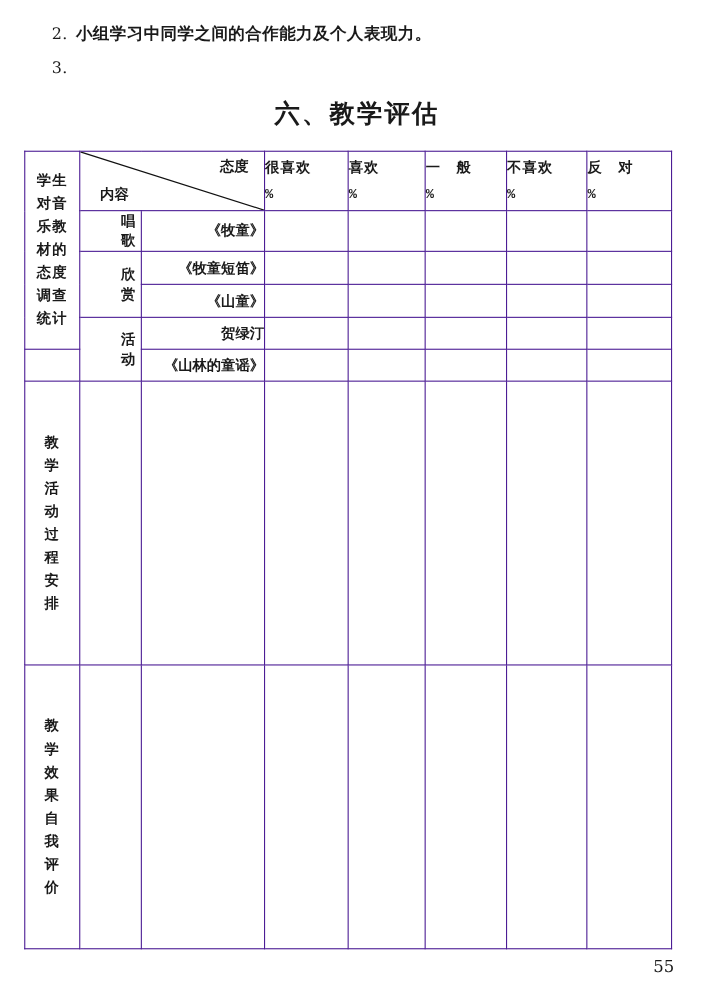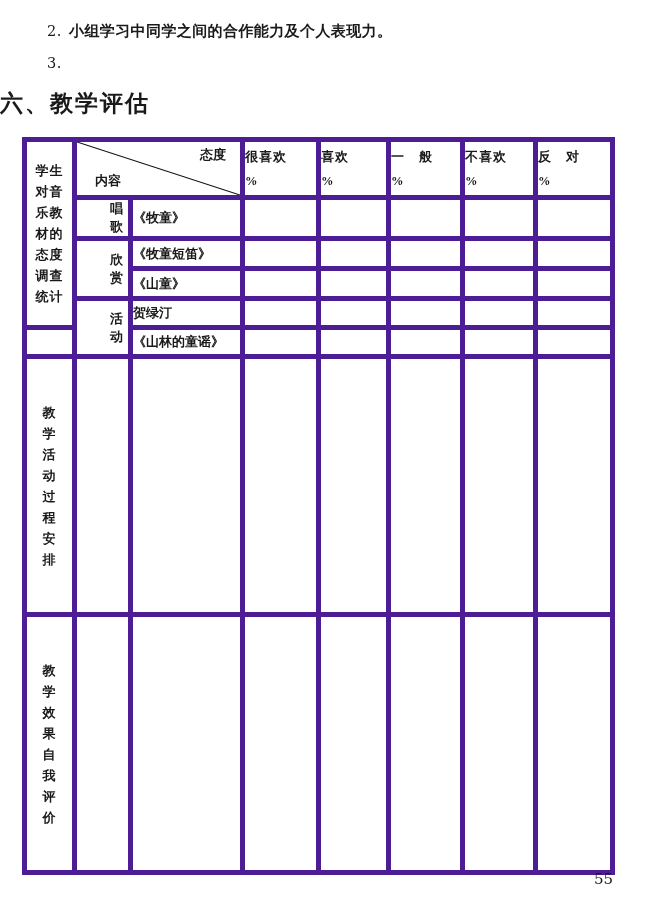--- a/index.html
+++ b/index.html
@@ -41,20 +41,21 @@
     font-size: 15px;
     font-weight: 600;
   }
 
   
   .section-title {
     position: absolute;
     left: 0;
     top: 88px;
     width: 649px;
+    text-align: center;
     font-family: "DejaVu Sans", "Liberation Sans", sans-serif;
     font-size: 23px;
     font-weight: 700;
     letter-spacing: 2px;
   }
 
   
   .tbl-wrap {
     position: absolute;
     left: 22px;
@@ -62,24 +63,24 @@
     width: 588px;
     height: 721px;
   }
   table.grid {
     border-collapse: collapse;
     table-layout: fixed;
     width: 588px;
     height: 721px;
   }
   table.grid td {
-    border: 5px solid #4c1d95;
+    border: 1px solid #4c1d95;
     padding: 0;
     vertical-align: middle;
-    font-family: Liberation Serif, serif;
+    font-family: Liberation Mono, monospace;
     font-size: 13px;
     font-weight: 600;
     position: relative;
   }
   .b-outer-l { border-left-width: 2px; }
   .b-outer-r { border-right-width: 2px; }
   .b-outer-t { border-top-width: 2px; }
   .b-outer-b { border-bottom-width: 2px; }
 
   
@@ -140,20 +141,21 @@
     width: 56px;
     text-align: right;
     letter-spacing: 5px;
     text-indent: 5px;
     font-size: 13px;
   }
   .item {
     width: 112px;
     padding-left: 8px;
     font-size: 13px;
+    text-align: right;
   }
 
   .blank { }
 
   .bigrow { height: 258px; }
 
   .pageno {
     position: absolute;
     right: 36px;
     top: 870px;

